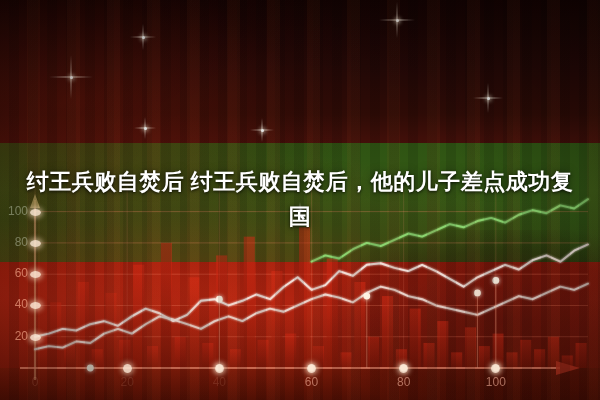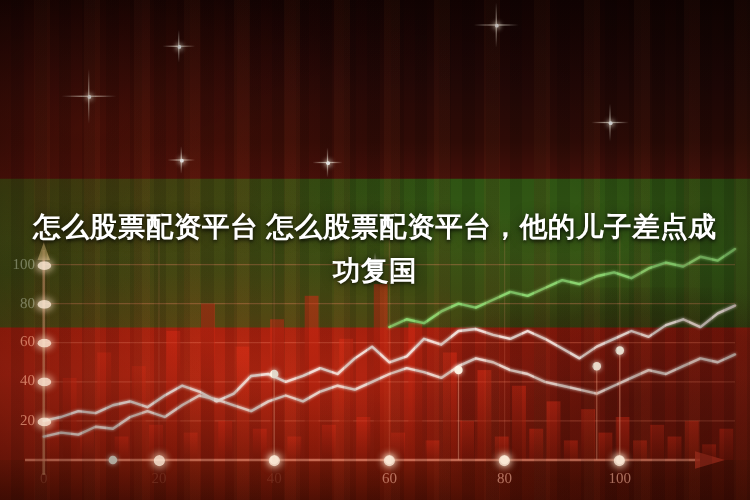--- a/index.html
+++ b/index.html
@@ -152,21 +152,21 @@
     line-height: 35px;
     letter-spacing: 0.5px;
     text-shadow: 0 1px 3px rgba(0,0,0,0.75), 0 0 10px rgba(0,0,0,0.45);
     z-index: 40;
   }
 
   
   .tick-label {
     position: absolute;
     font-size: 12px;
-    font-family: Liberation Serif, serif;
+    font-family: Liberation Sans, sans-serif;
     pointer-events: none;
     z-index: 30;
     white-space: nowrap;
   }
   .tick-y {
     color: rgba(255,180,150,0.62);
     text-align: right;
     width: 26px;
   }
   .tick-y.on-green { color: rgba(215,225,200,0.42); }
@@ -370,15 +370,15 @@
         <span class="h"></span>
         <span class="v"></span>
         <span class="c"></span>
       </div>
     </div>
 
   <div id="stripes"></div>
   <div id="stripes2"></div>
   <div id="vignette"></div>
 
-  <div id="headline">怎么股票配资平台 怎么股票配资平台，他的儿子差点成功复国</div>
+  <div id="headline">纣王兵败自焚后 纣王兵败自焚后，他的儿子差点成功复国</div>
 
 </div>
 
 </body></html>

